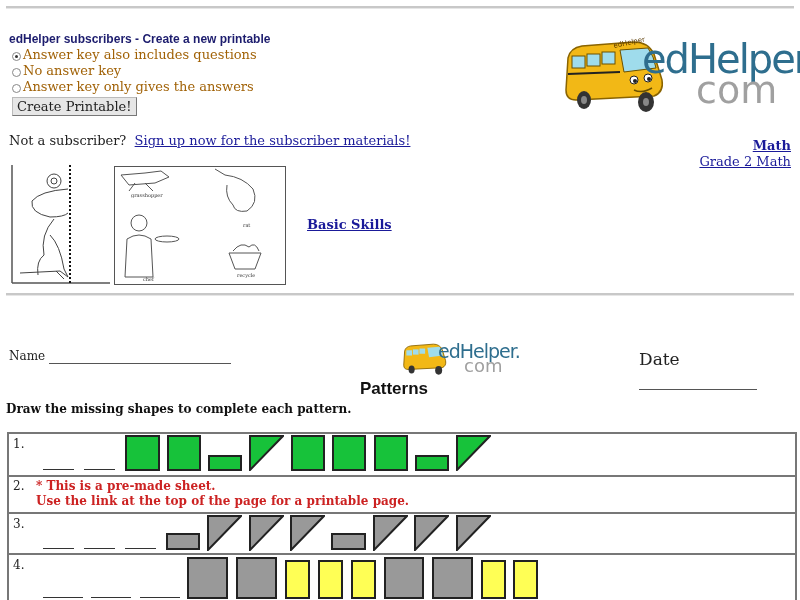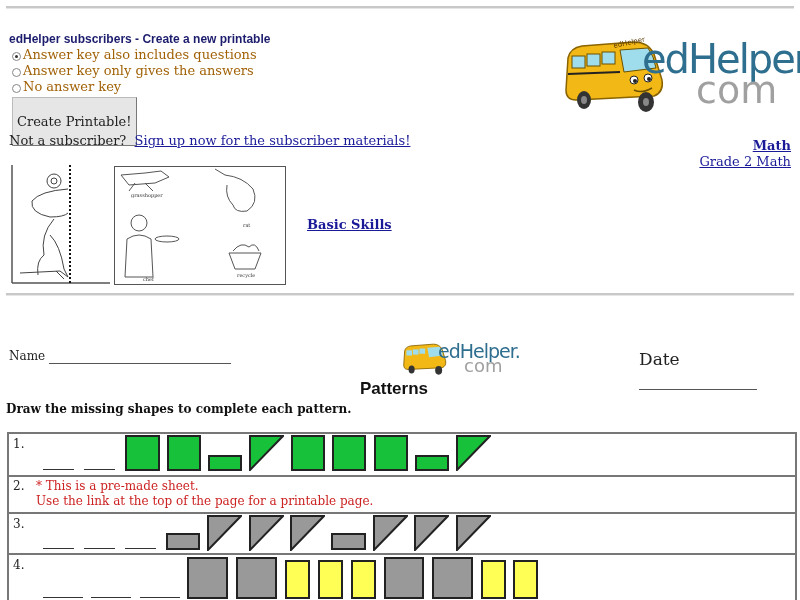--- a/index.html
+++ b/index.html
@@ -3,21 +3,21 @@
 <meta charset="utf-8">
 <style>
   html, body { margin: 0; padding: 0; background: #ffffff; }
   body { width: 800px; height: 600px; position: relative; overflow: hidden; font-family: "DejaVu Serif", serif; color: #222; }
   .abs { position: absolute; }
   .hr { position: absolute; height: 2px; background: #c8c8c8; border-bottom: 1px solid #e6e6e6; }
   .sub-title { font-family: "Liberation Sans", sans-serif; font-weight: bold; color: #1d1d6e; font-size: 12px; }
   .radio-row { font-size: 13px; display: flex; align-items: center; height: 16px; color: #a16207; }
   .radio { width: 7px; height: 7px; border: 1px solid #888; border-radius: 50%; margin-right: 2px; margin-top: 4px; position: relative; background: #fff; }
   .radio.checked::after { content: ""; position: absolute; left: 2px; top: 2px; width: 3px; height: 3px; border-radius: 50%; background: #333; }
-  .btn { font-family: "DejaVu Serif", serif; font-size: 13px; padding: 16px 4px; background: #e6e6e6; border: 1px solid #bbb; border-right-color: #777; border-bottom-color: #777; color: #222; }
+  .btn { font-family: "DejaVu Serif", serif; font-size: 13px; padding: 1px 4px; background: #e6e6e6; border: 1px solid #bbb; border-right-color: #777; border-bottom-color: #777; color: #222; }
   a, .link { color: #1a1a99; text-decoration: underline; }
   .sign { font-size: 13px; }
   .logo-text { font-family: "DejaVu Sans", sans-serif; }
   .name-line { display: inline-block; border-bottom: 1px solid #555; }
   .ws-table { position: absolute; left: 7px; top: 432px; width: 786px; border: 2px solid #777; border-bottom: none; }
   .ws-row { position: relative; border-bottom: 2px solid #777; }
   .ws-num { position: absolute; left: 4px; top: 3px; font-size: 12px; font-family: "DejaVu Serif", serif; color: #222; }
   .blank { position: absolute; height: 1px; background: #333; }
   .shape { position: absolute; box-sizing: border-box; border: 2px solid #222; }
   .green { background: #17c23a; }
@@ -32,25 +32,25 @@
 
 <div class="abs sub-title" style="left:9px; top:32px;">edHelper subscribers - Create a new printable</div>
 
 <div class="abs" style="left:12px; top:46px;">
   <div class="radio-row">
     <span class="radio checked"></span>
     <span>Answer key also includes questions</span>
   </div>
   <div class="radio-row">
     <span class="radio"></span>
-    <span>Answer key only gives the answers</span>
+    <span>No answer key</span>
   </div>
   <div class="radio-row">
     <span class="radio"></span>
-    <span>No answer key</span>
+    <span>Answer key only gives the answers</span>
   </div>
 </div>
 
 <button class="abs btn" style="left:12px; top:97px;">Create Printable!</button>
 
 <div class="abs sign" style="left:9px; top:133px;">
   <span>Not a subscriber?</span>&nbsp;
   <a class="link">Sign up now for the subscriber materials!</a>
 </div>
 
@@ -160,21 +160,21 @@
     <div class="shape green" style="left:323px; top:1px; width:34px; height:36px;"></div>
     <div class="shape green" style="left:365px; top:1px; width:34px; height:36px;"></div>
     <div class="shape green" style="left:406px; top:21px; width:34px; height:16px;"></div>
     <svg class="tri" style="left:447px; top:1px;" width="35" height="36">
         <polygon points="1,1 34,1 1,35" fill="#17c23a" stroke="#222" stroke-width="2"></polygon>
       </svg>
   </div>
 
   <div class="ws-row" style="height:35px;">
     <span class="ws-num" style="top:2px;">2.</span>
-    <div class="abs" style="left:27px; top:2px; font-size:12px; font-weight:normal; color:#cc2222; line-height:15px;">
+    <div class="abs" style="left:27px; top:2px; font-size:12px; font-weight:bold; color:#cc2222; line-height:15px;">
       <div>* This is a pre-made sheet.</div>
       <div>Use the link at the top of the page for a printable page.</div>
     </div>
   </div>
 
   <div class="ws-row" style="height:39px;">
     <span class="ws-num">3.</span>
     <div class="blank" style="left:34px; top:34px; width:31px;"></div>
     <div class="blank" style="left:75px; top:34px; width:31px;"></div>
     <div class="blank" style="left:116px; top:34px; width:31px;"></div>

